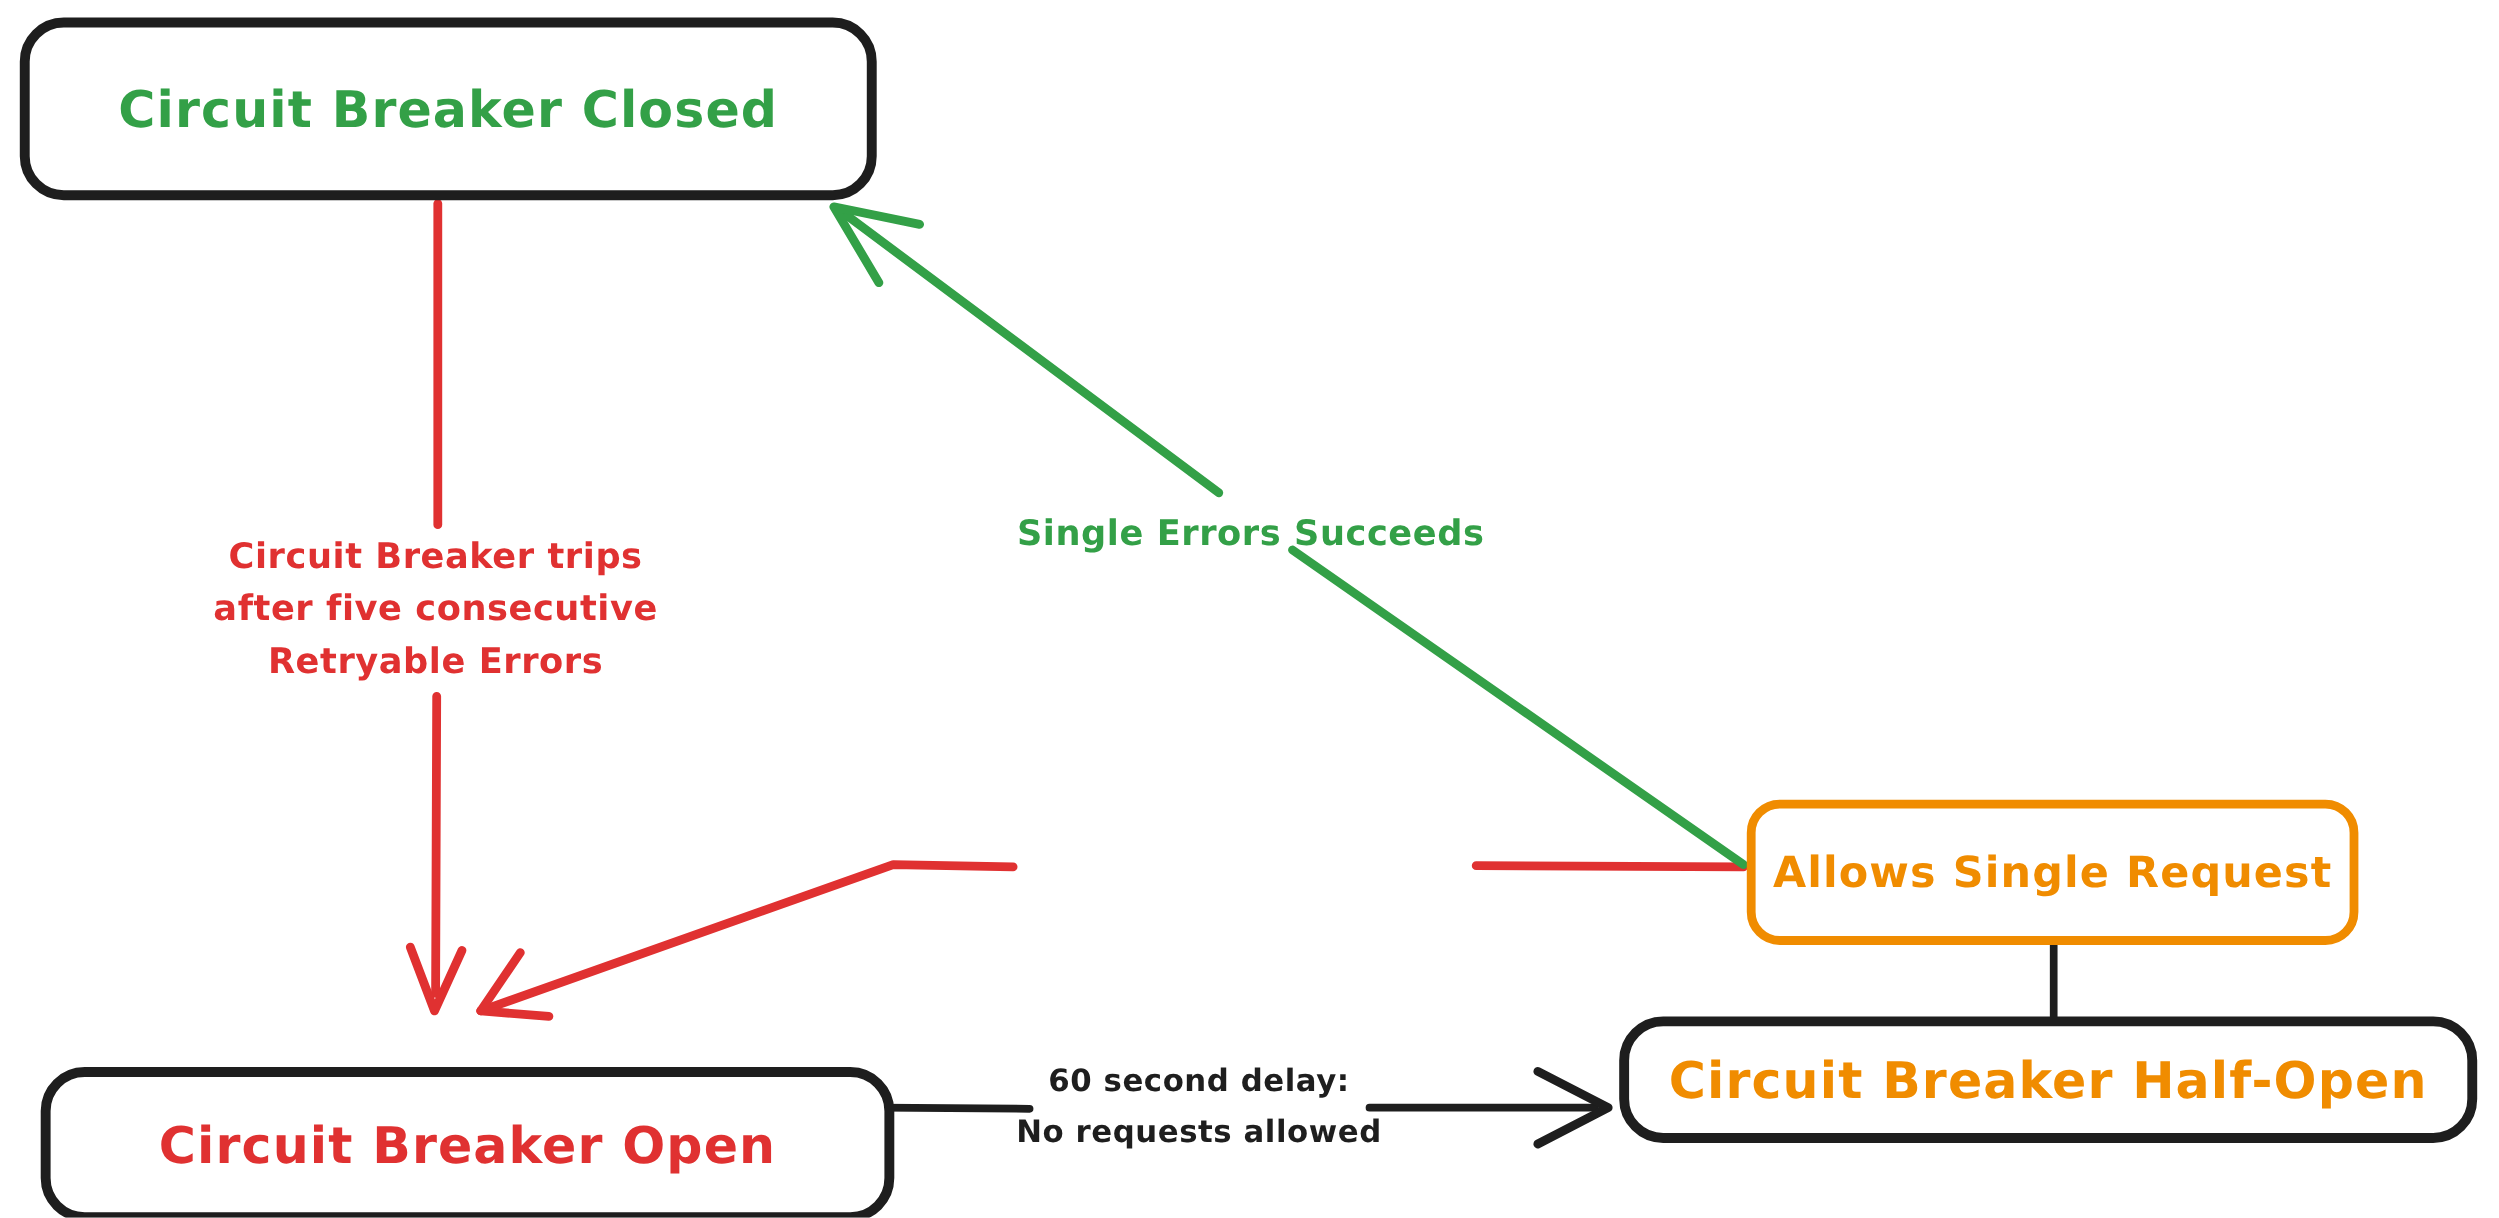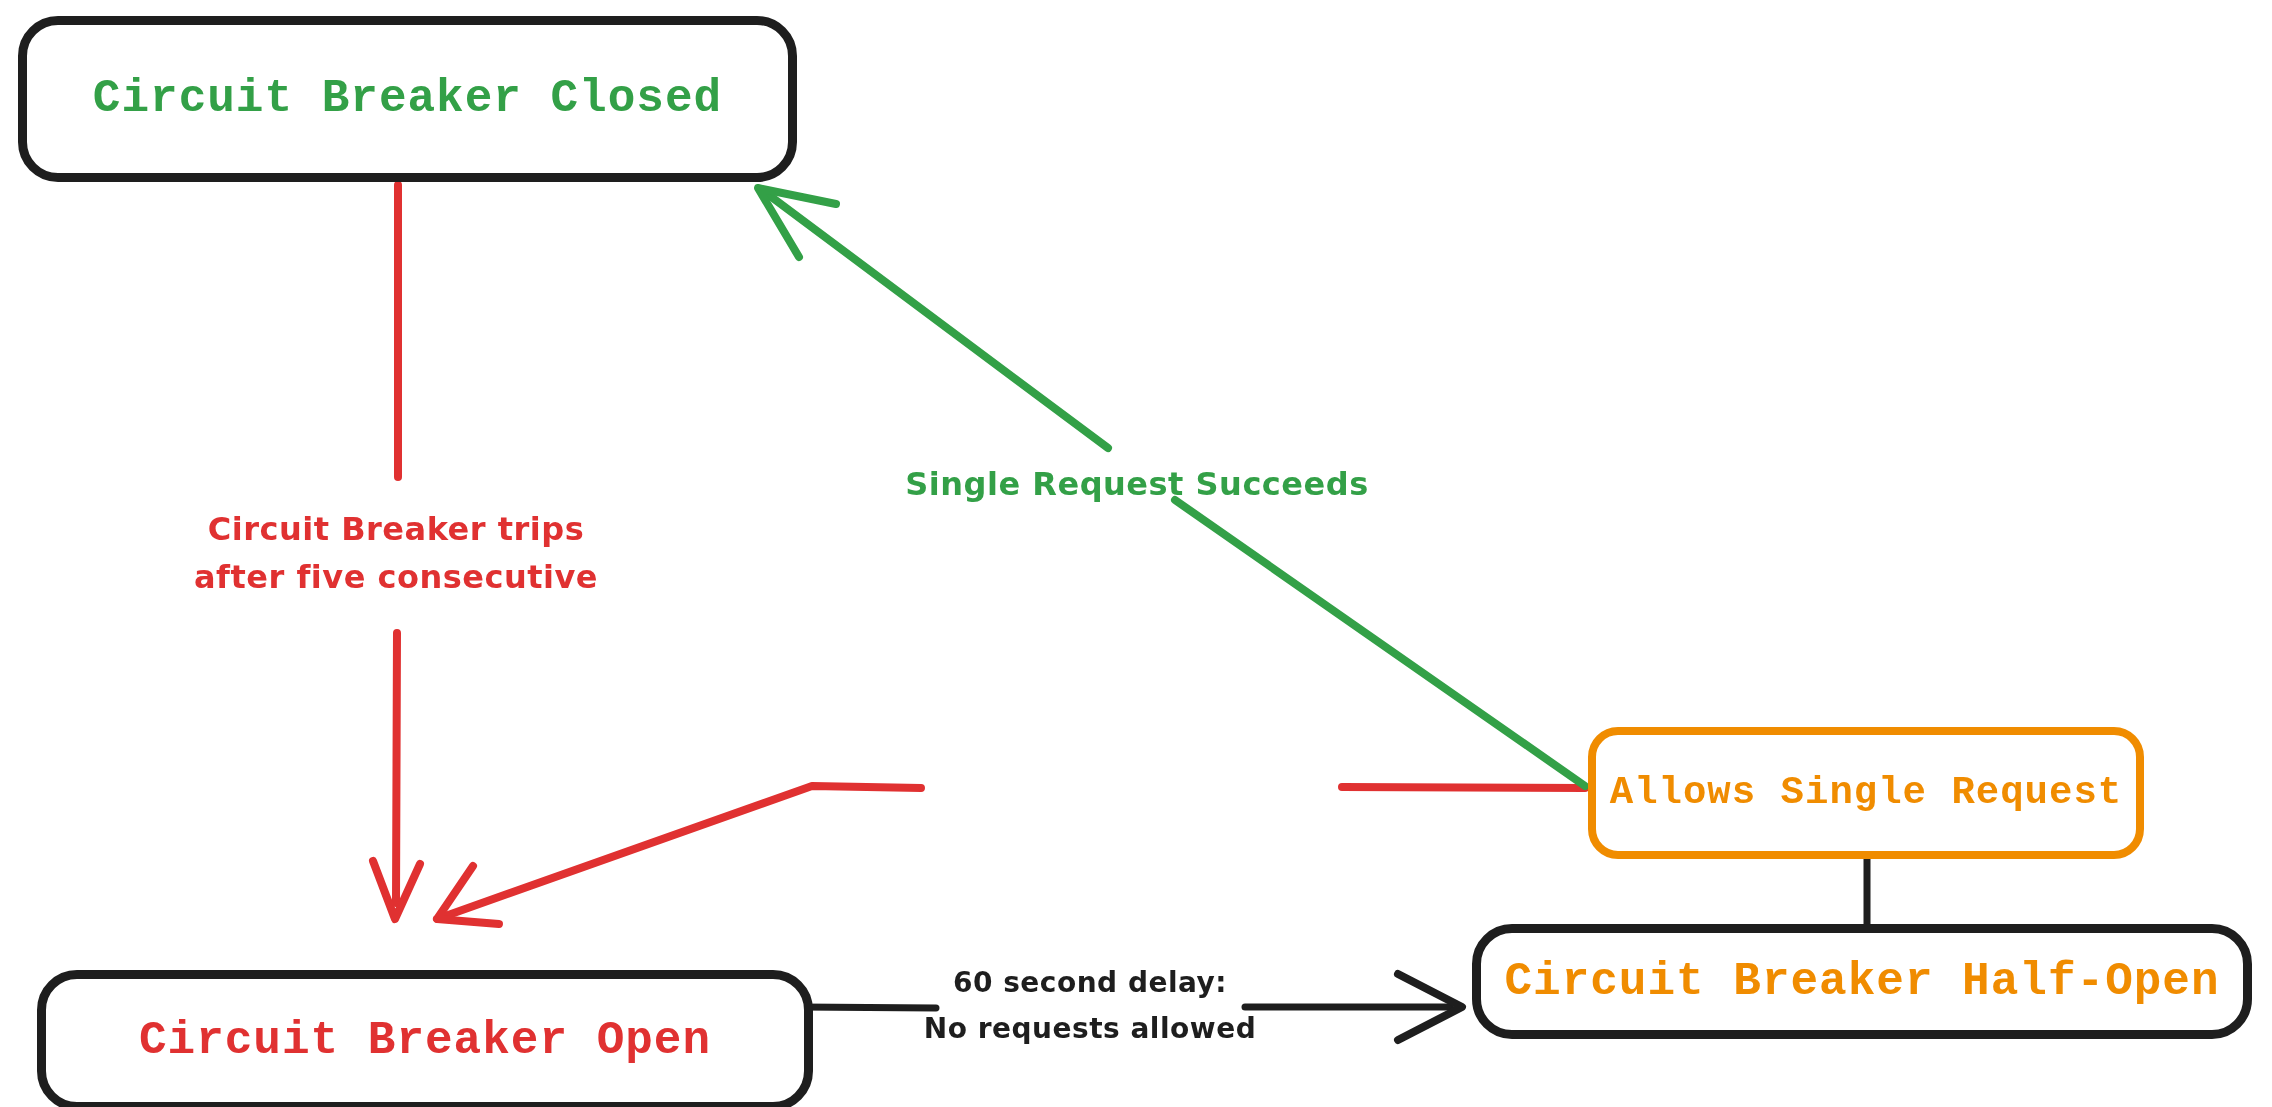--- a/index.html
+++ b/index.html
@@ -41,21 +41,20 @@
   }
   .node.orange-border {
     border: 8px solid #f08c00;
     border-radius: 30px;
   }
   .node-label {
     font-weight: bold;
     text-align: center;
     letter-spacing: 1px;
     white-space: nowrap;
-    font-family: Liberation Mono, monospace;
   }
   .title-size  { font-size: 46px; }
   .sub-size    { font-size: 39px; }
   .green-text  { color: #33a047; }
   .red-text    { color: #e03131; }
   .orange-text { color: #f08c00; }
   .black-text  { color: #1e1e1e; }
   .edge-label {
     position: absolute;
     transform: translate(-50%, -50%);
@@ -109,23 +108,24 @@
     <div class="node-label title-size orange-text">Circuit Breaker Half-Open</div>
   </div>
 
   <div class="node orange-border" style="left:1588px; top:727px; width:556px; height:132px;">
     <div class="node-label sub-size orange-text">Allows Single Request</div>
   </div>
 
   <div class="edge-label red-text" style="left:396px; top:553px;">
     <div>Circuit Breaker trips</div>
     <div>after five consecutive</div>
+    <div>Retryable Errors</div>
   </div>
 
-  <div class="edge-label green-text" style="left:1137px; top:484px;">Single Request Succeeds</div>
+  <div class="edge-label green-text" style="left:1137px; top:484px;">Single Errors Succeeds</div>
 
 
   <div class="edge-label small black-text" style="left:1090px; top:1006px;">
     <div>60 second delay:</div>
     <div>No requests allowed</div>
   </div>
 
 </div>
 
 </body></html>

